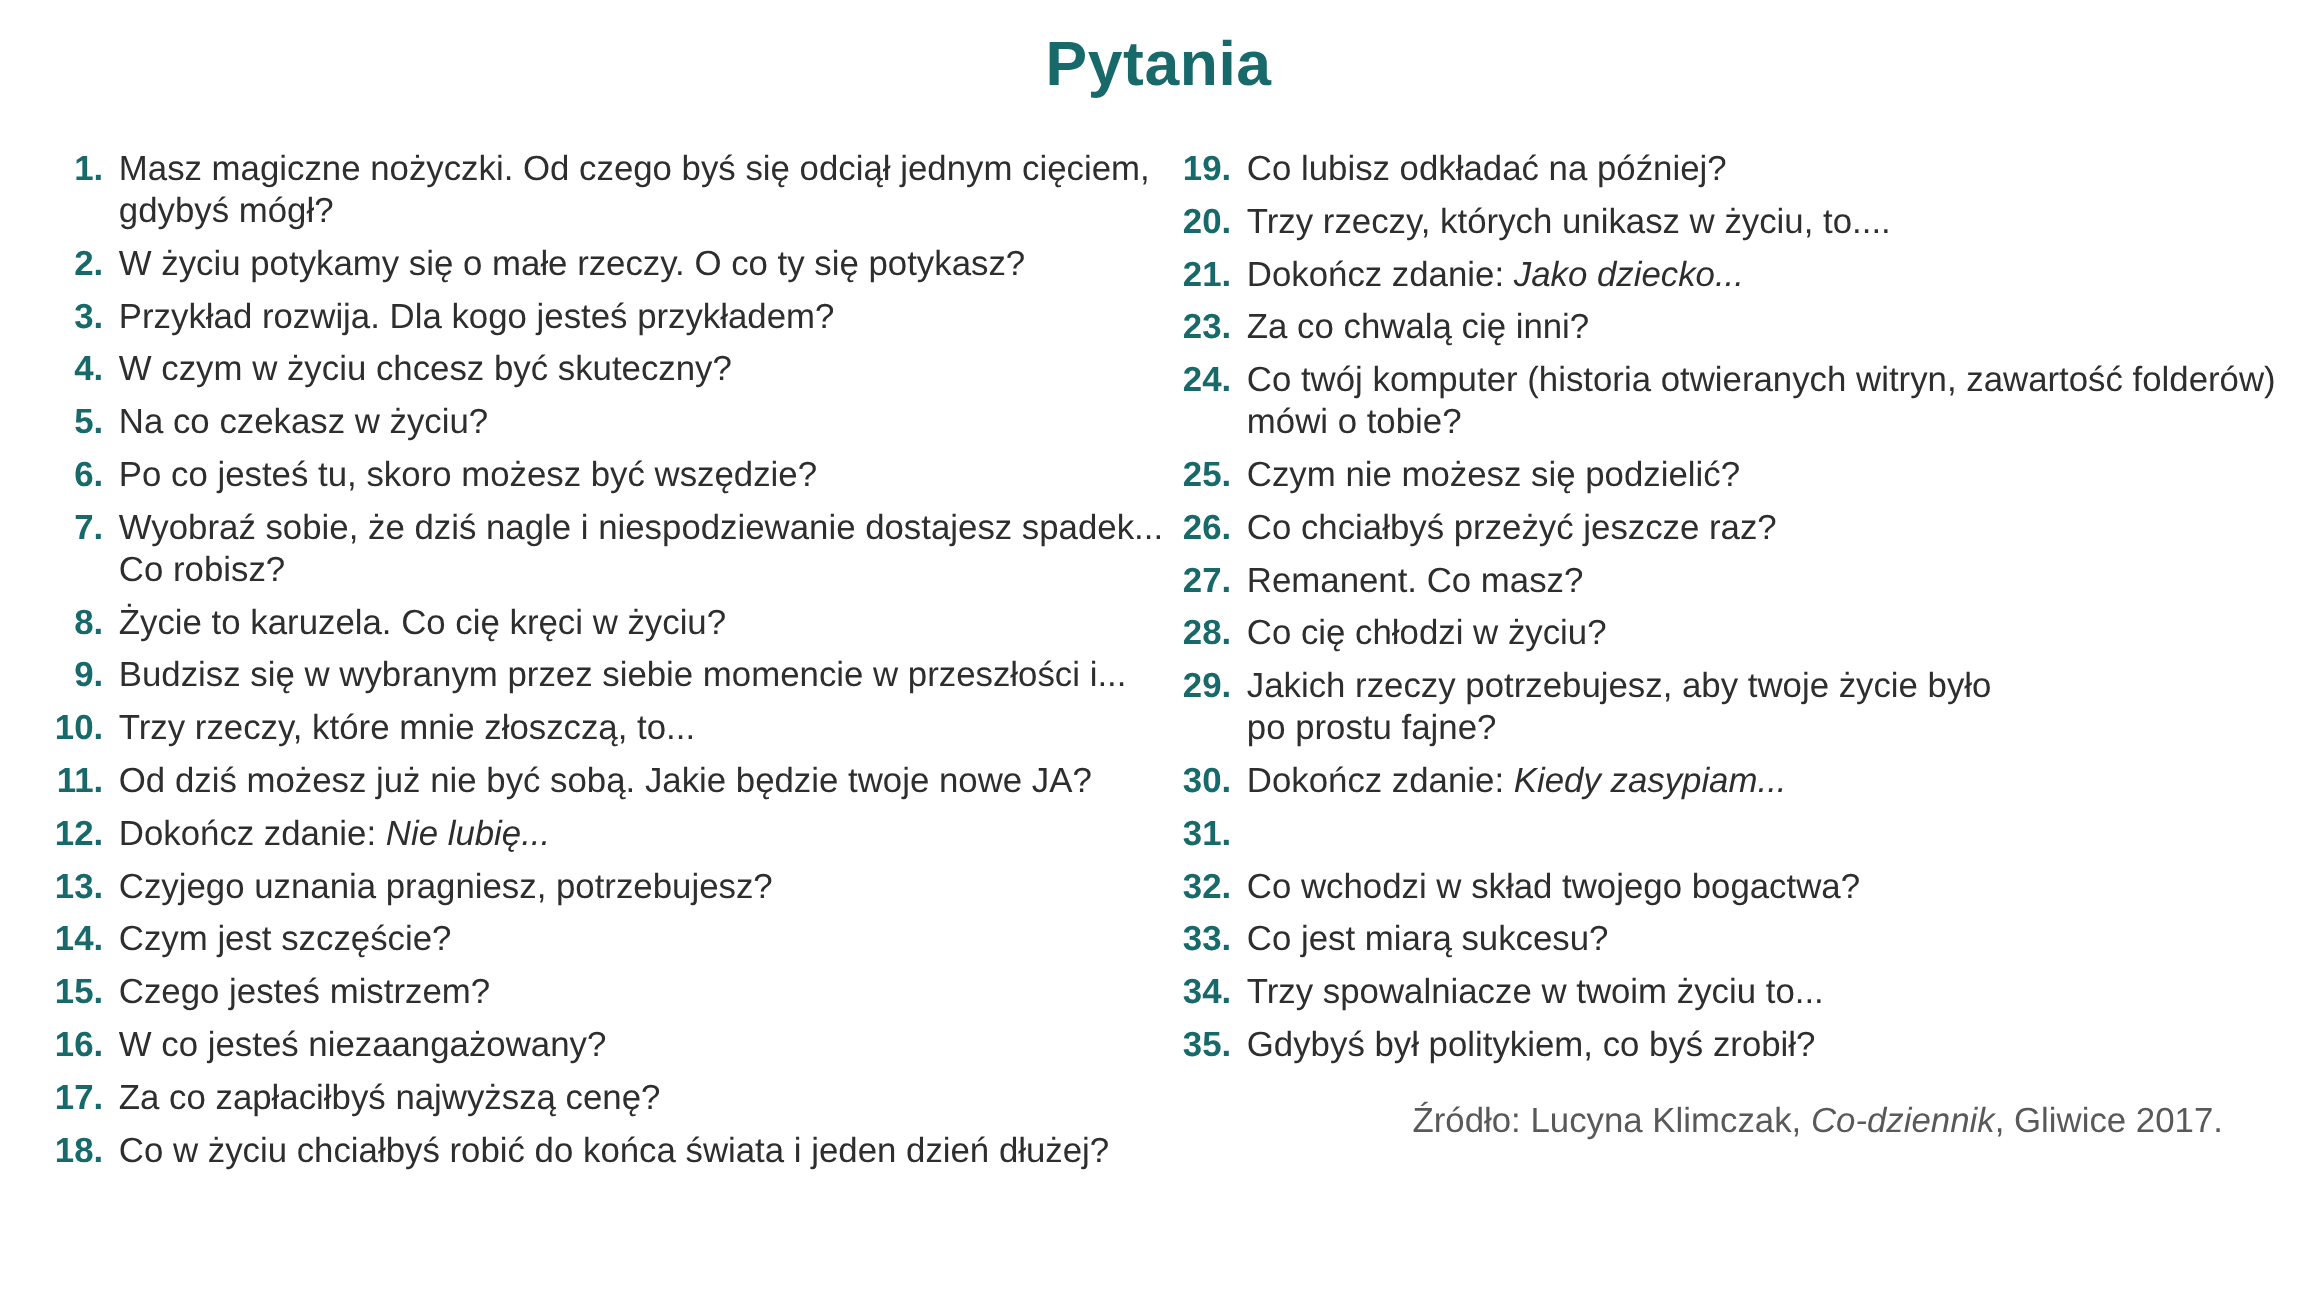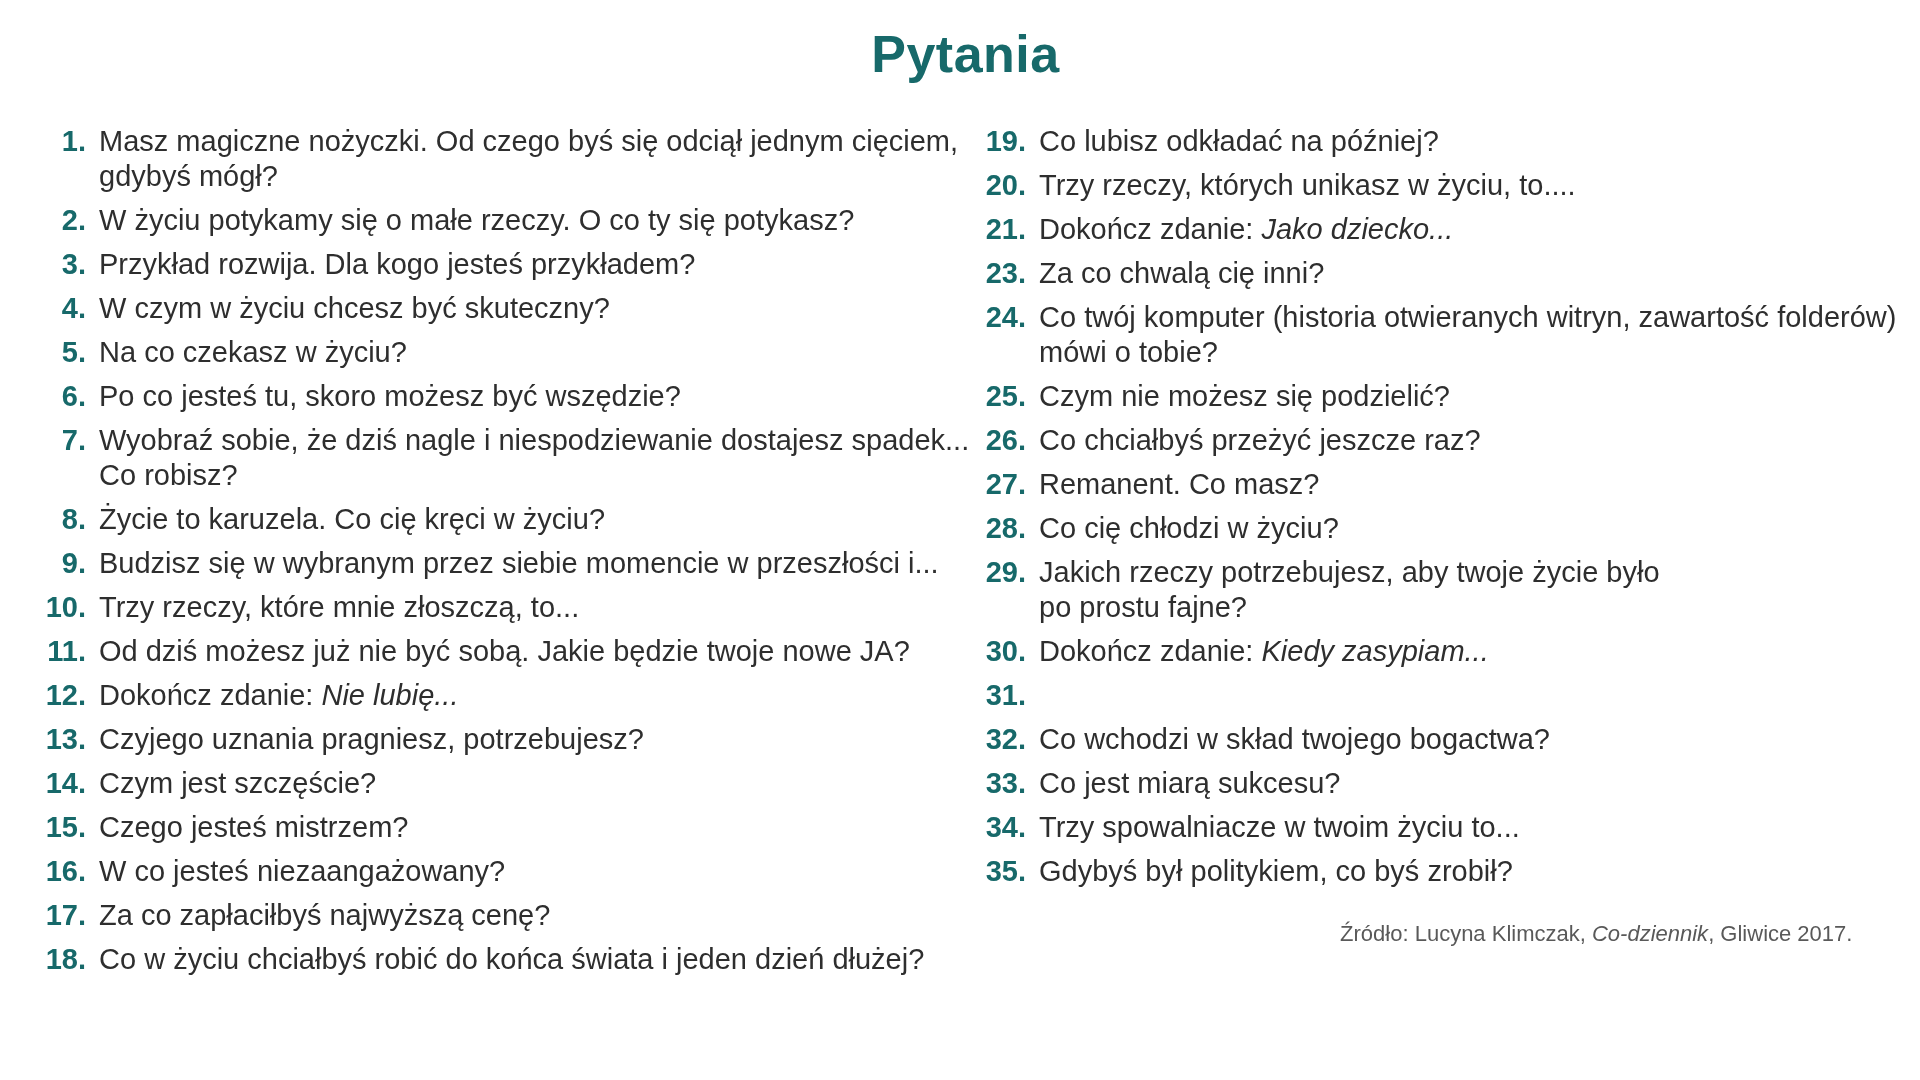--- a/index.html
+++ b/index.html
@@ -59,21 +59,21 @@
     font-size: 29px;
     line-height: 35px;
     color: var(--text);
   }
   .q-line { white-space: nowrap; }
   .q-line em { font-style: italic; text-align: right; }
   .source {
     margin-top: 28px;
     padding-right: 44px;
     text-align: right;
-    font-size: 22px;
+    font-size: 29px;
     line-height: 34px;
     color: var(--source);
   }
   .source em { font-style: italic; }
 </style>
 </head>
 <body style="--accent: #17696a; --text: #2e2e2e; --source: #595959;">
 
 <div class="page">
   <h1 class="title">Pytania</h1>

